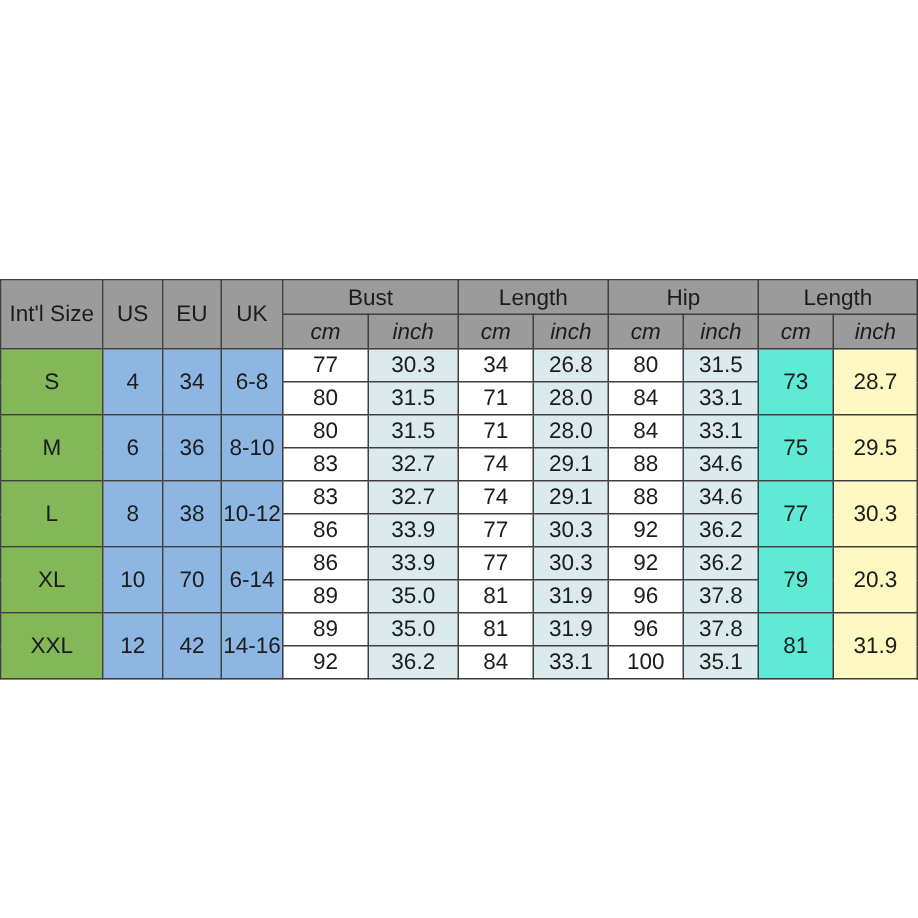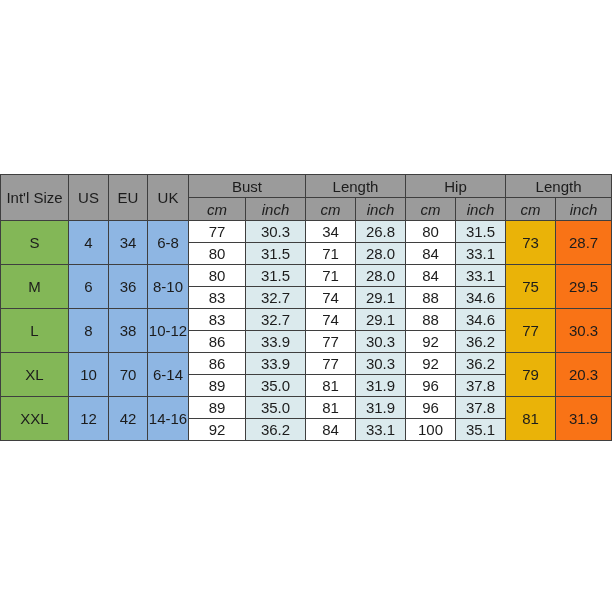--- a/index.html
+++ b/index.html
@@ -11,21 +11,21 @@
     width: 612px;
     height: 612px;
     font-family: "Liberation Sans", sans-serif;
     overflow: hidden;
     position: relative;
   }
 
   #size-chart-wrap {
     position: absolute;
     left: 0;
-    top: 174px;
+    top: 186px;
     width: 612px;
   }
 
   table.size-chart {
     border-collapse: collapse;
     table-layout: fixed;
     width: 612px;
     border: 0;
   }
 
@@ -73,25 +73,25 @@
   
   .c-cm {
     background: #ffffff;
     font-size: 15px;
   }
   .c-inch {
     background: #dbeaed;
     font-size: 15px;
   }
   .c-len-cm {
-    background: #eab308;
+    background: #5eead4;
     font-size: 15px;
   }
   .c-len-inch {
-    background: #f97316;
+    background: #fef9c3;
     font-size: 15px;
   }
 
   .subrow td {
     height: 21px;
   }
 </style>
 </head>
 <body>
 

